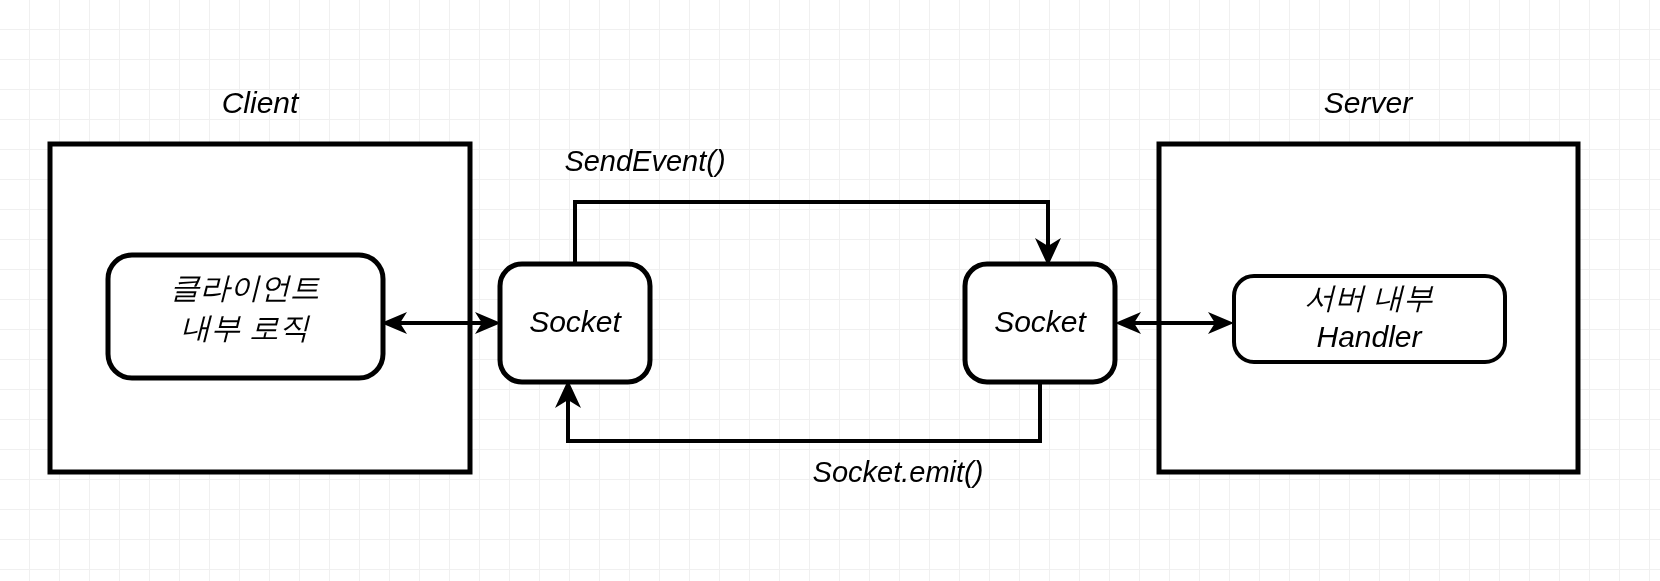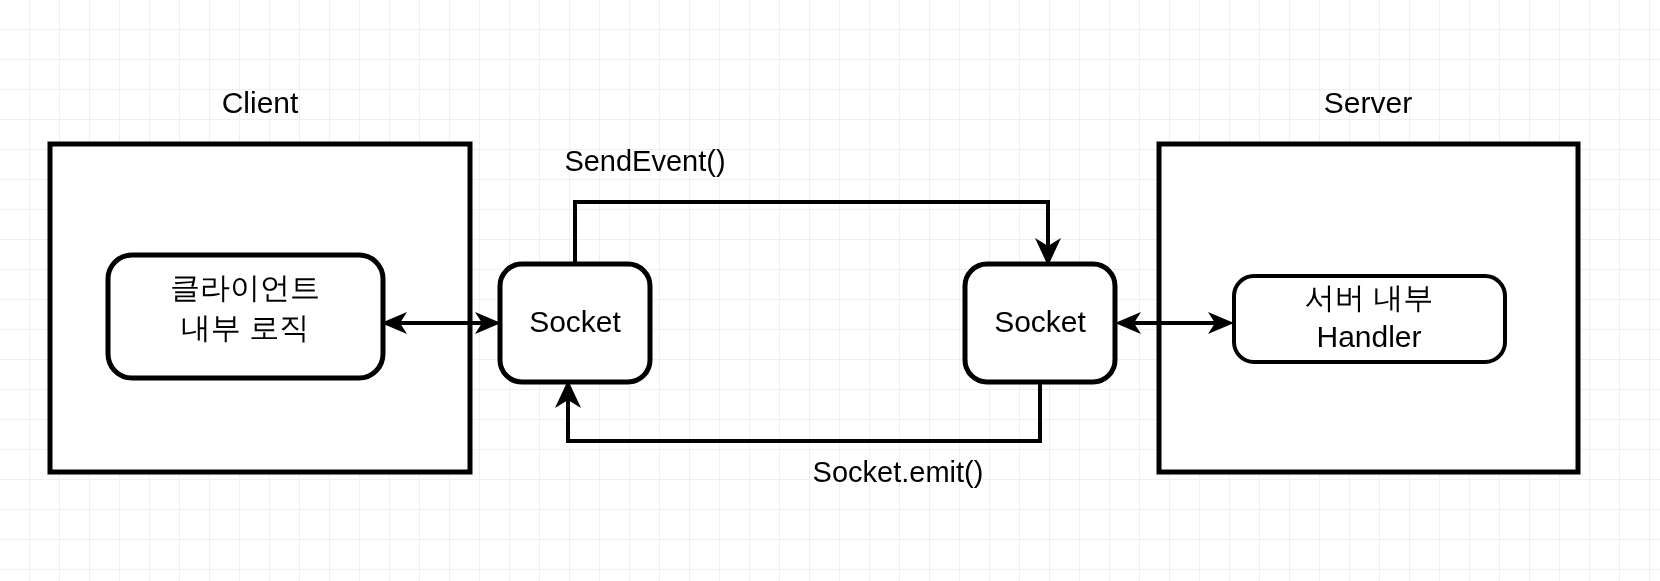--- a/index.html
+++ b/index.html
@@ -20,20 +20,21 @@
       linear-gradient(to right, #f0f0f0 1px, transparent 1px),
       linear-gradient(to bottom, #f0f0f0 1px, transparent 1px),
       linear-gradient(to right, #e4e4e4 1px, transparent 1px),
       linear-gradient(to bottom, #e4e4e4 1px, transparent 1px);
     background-size:
       30px 30px,
       30px 30px,
       120px 120px,
       120px 120px;
     background-position: -1px -1px, -1px -1px, -1px -1px, -1px -1px;
+    font-style: italic;
   }
   #diagram {
     position: absolute;
     left: 0;
     top: 0;
     width: 1660px;
     height: 581px;
   }
   .shape-stroke {
     fill: #ffffff;

